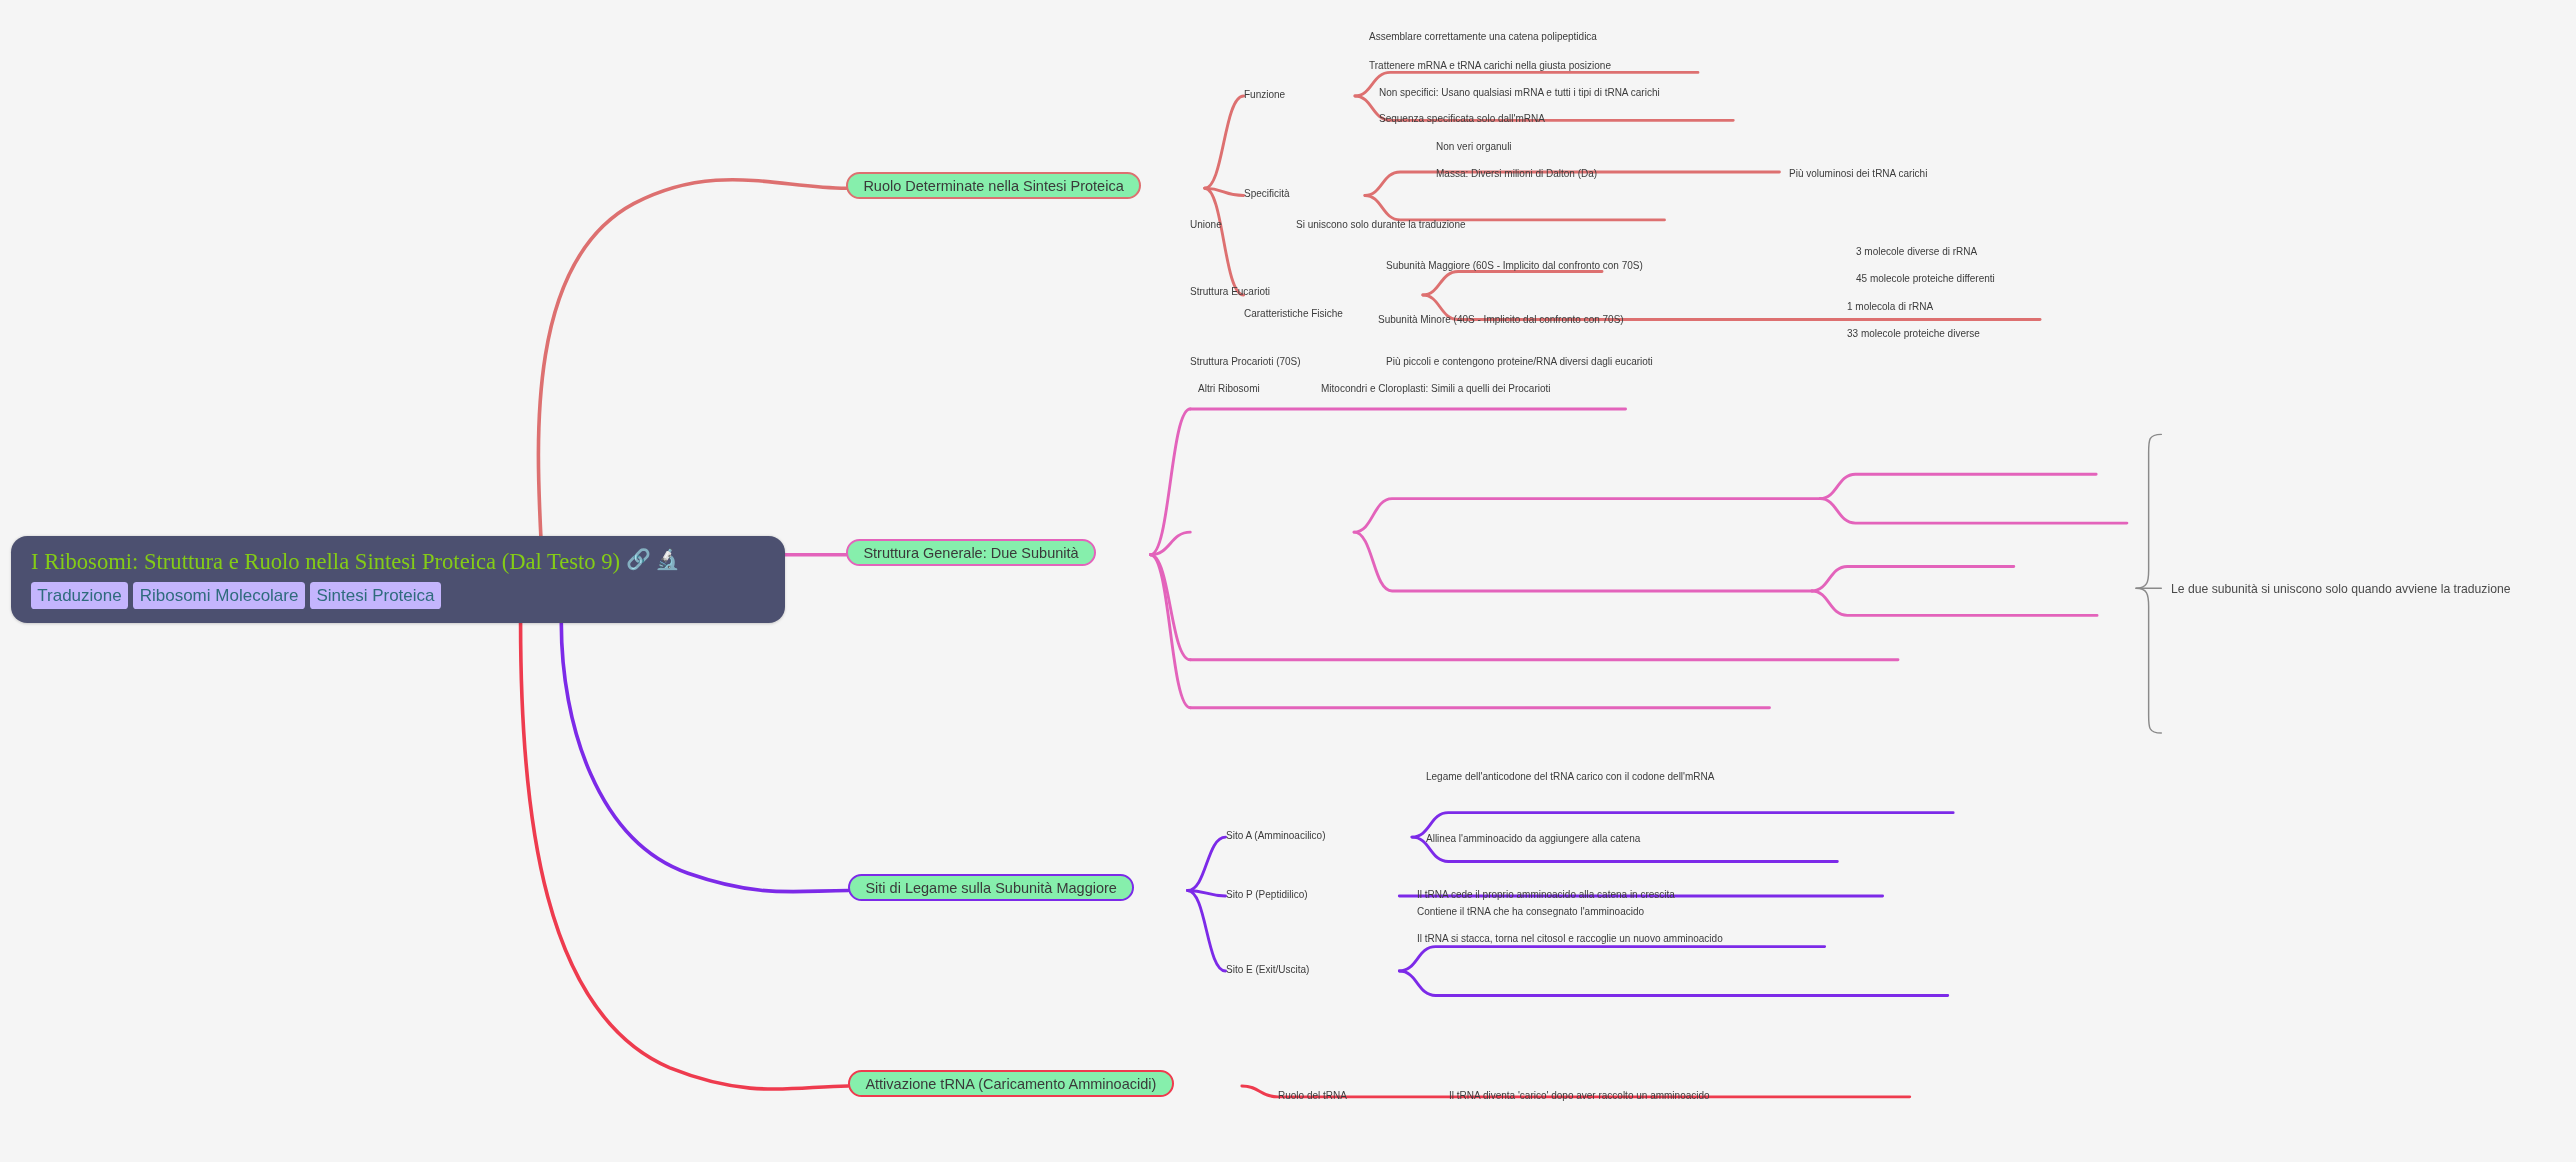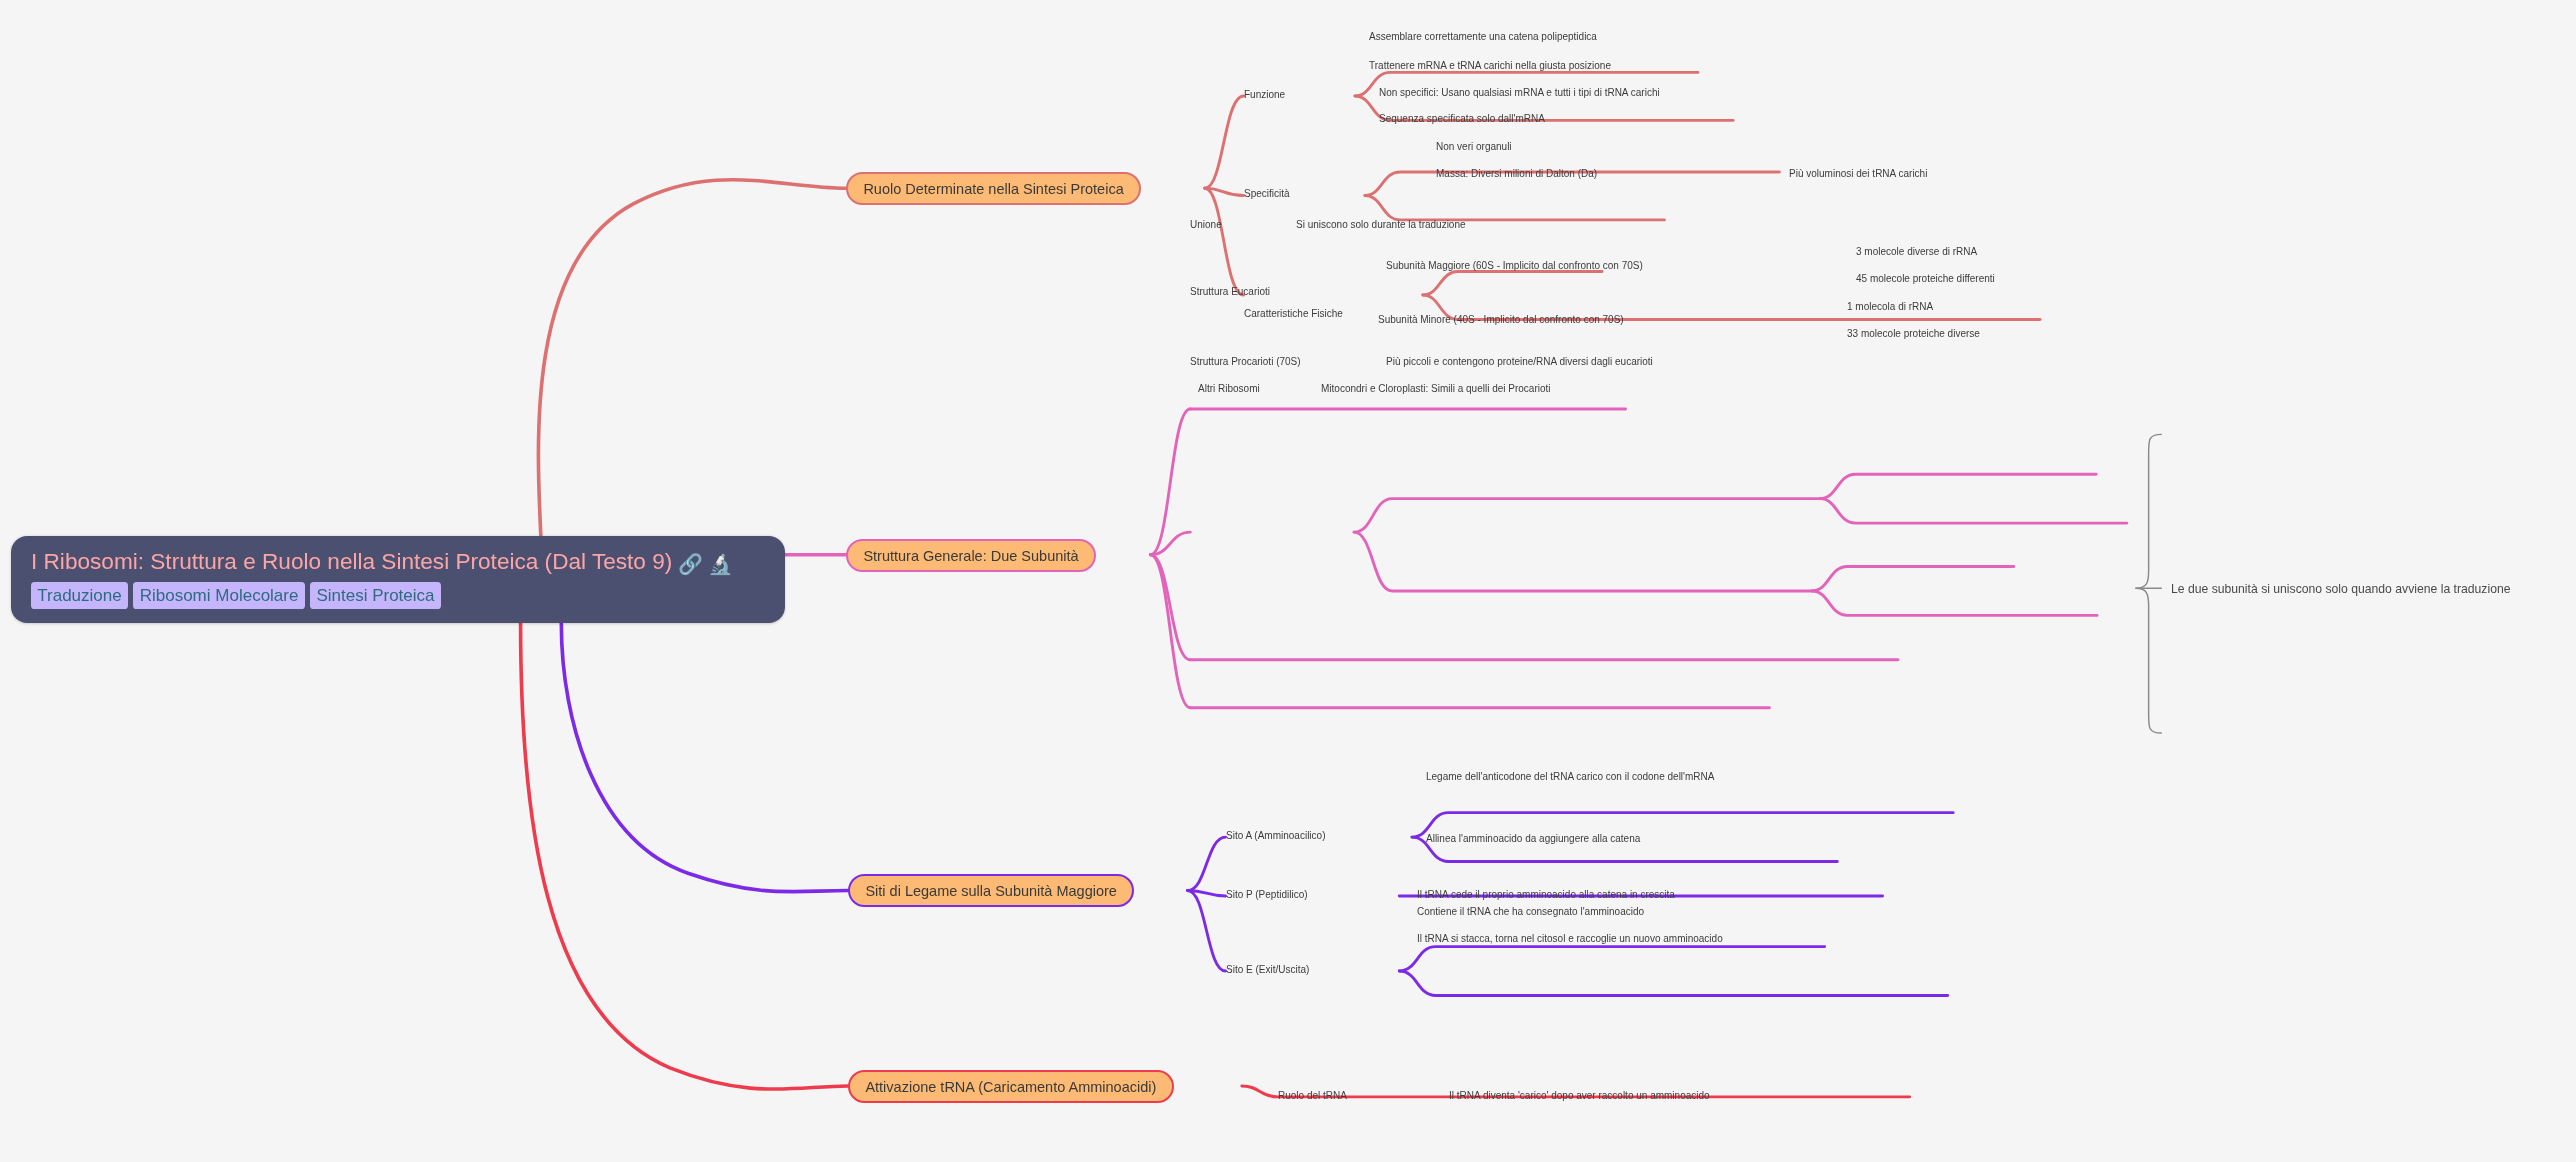--- a/index.html
+++ b/index.html
@@ -17,45 +17,45 @@
   .root-node{
     position:absolute;
     background:#4c5070;
     border-radius:16.3px;
     padding:12.7px 20px 14.5px 20px;
     box-sizing:border-box;
     display:flex;flex-direction:column;gap:8.1px;
     box-shadow:0 0.9px 2.7px rgba(0,0,0,.18);
   }
   .root-title{
-    color:#fca5a5;
+    color:#84cc16;
     font-size:22.6px;
     line-height:1.12;
     white-space:nowrap;
-    display:flex;align-items:flex-end;gap:6.3px;
+    display:flex;align-items:flex-start;gap:6.3px;font-family:Liberation Serif, serif;
   }
   .root-icons{display:inline-flex;gap:4.5px;font-size:20px;line-height:1;}
   .root-tags{display:flex;gap:5.4px;align-items:center;}
   .tag{
     background:#c4b5fd;
     color:#2f6b7d;
     font-size:17px;
     line-height:1;
     padding:4.5px 6.3px 5.4px 6.3px;
     border-radius:3.6px;
     white-space:nowrap;
   }
 
   
   .pill{
     position:absolute;
-    background:#fdba74;
+    background:#86efac;
     border:2.3px solid #dd7070;
     border-radius:20px;
-    height:33px;
+    height:27px;
     display:flex;align-items:center;justify-content:center;
     padding:0 15.4px;
     box-sizing:border-box;
     font-size:14.5px;
     color:#3a3a3a;
     white-space:nowrap;
   }
 
   
   .tnode{

